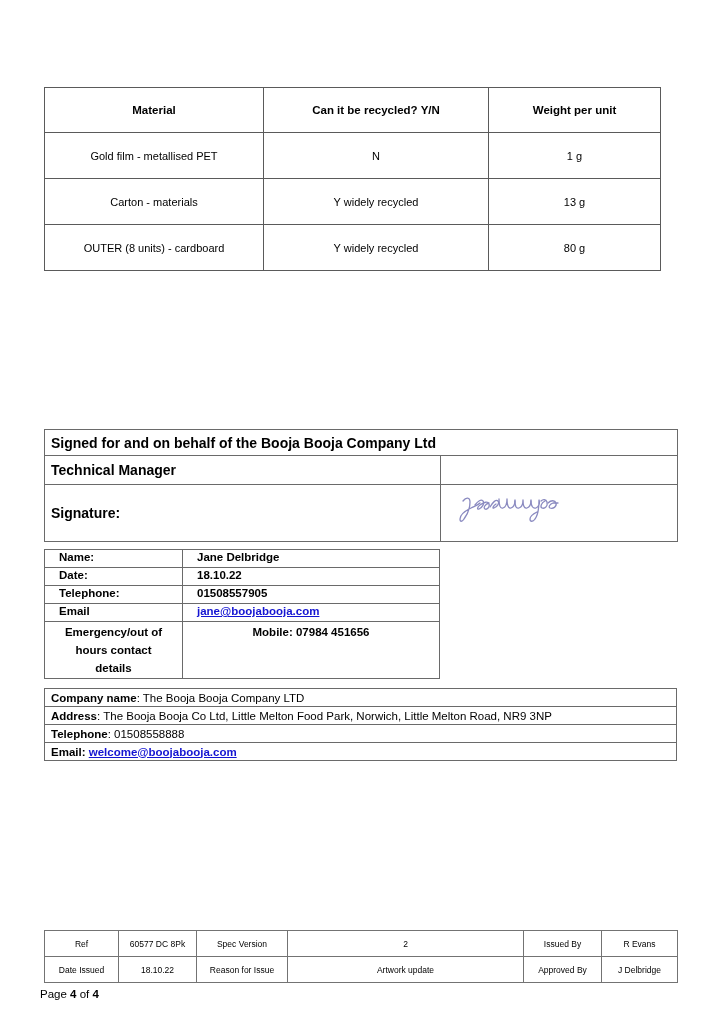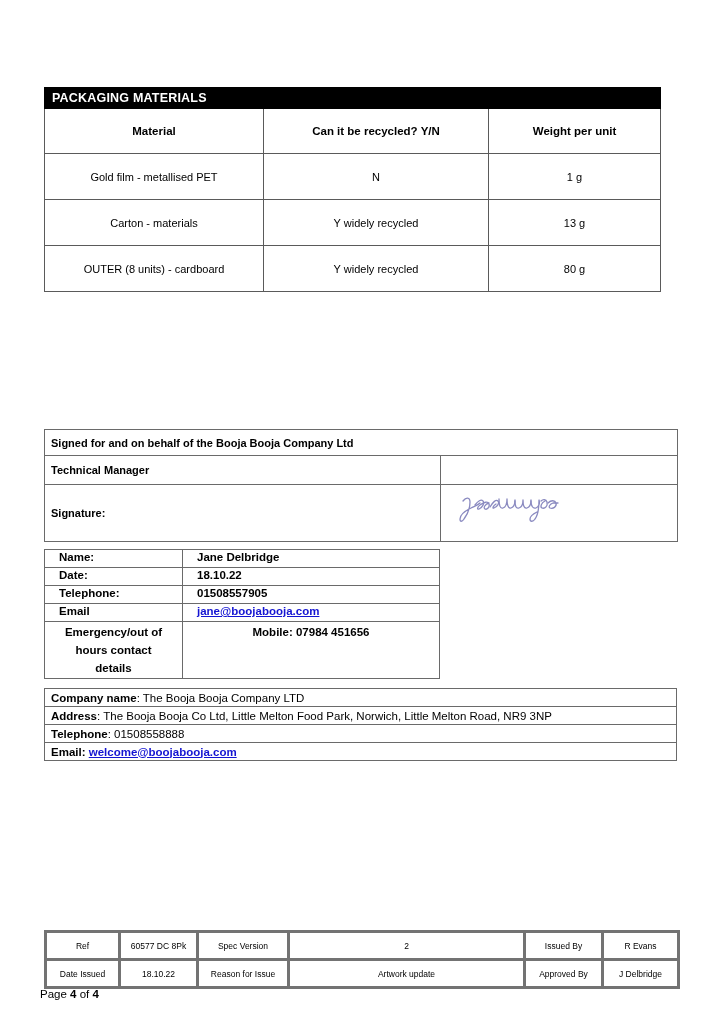--- a/index.html
+++ b/index.html
@@ -76,21 +76,21 @@
   }
   table.sign {
     border-collapse: collapse;
     width: 633px;
     table-layout: fixed;
   }
   table.sign td {
     border: 1px solid #6a6a6a;
     padding: 3px 6px;
     vertical-align: middle;
-    font-size: 11px;
+    font-size: 14px;
   }
   .sign-heading {
     font-weight: bold;
     font-size: 11.5px;
     height: 19px;
   }
   .sign-role {
     font-weight: bold;
     font-size: 11.5px;
     height: 22px;
@@ -167,21 +167,21 @@
     left: 44px;
     top: 930px;
     width: 633px;
   }
   table.footer {
     border-collapse: collapse;
     width: 633px;
     table-layout: fixed;
   }
   table.footer td {
-    border: 3px solid #737373;
+    border: 1px solid #737373;
     text-align: center;
     font-size: 8.5px;
     height: 25px;
     padding: 0 2px;
     vertical-align: middle;
   }
   .f-c1 { width: 74px; }
   .f-c2 { width: 78px; }
   .f-c3 { width: 91px; }
   .f-c4 { width: 236px; }
@@ -202,25 +202,20 @@
 <div id="page">
 
   <div class="pack-wrap">
     <table class="pack">
       <colgroup>
         <col class="col-material">
           <col class="col-recycled">
           <col class="col-weight">
       </colgroup>
       <tbody>
-        <tr>
-          <td class="pack-title-cell" colspan="3">
-            <span class="pack-title-text">PACKAGING MATERIALS</span>
-          </td>
-        </tr>
         <tr>
           <td class="pack-head-cell">Material</td>
           <td class="pack-head-cell">Can it be recycled?   Y/N</td>
           <td class="pack-head-cell">Weight per unit</td>
         </tr>
         <tr>
           <td class="pack-body-cell tall">Gold film - metallised PET</td>
           <td class="pack-body-cell tall">N</td>
           <td class="pack-body-cell tall">1 g</td>
         </tr>

